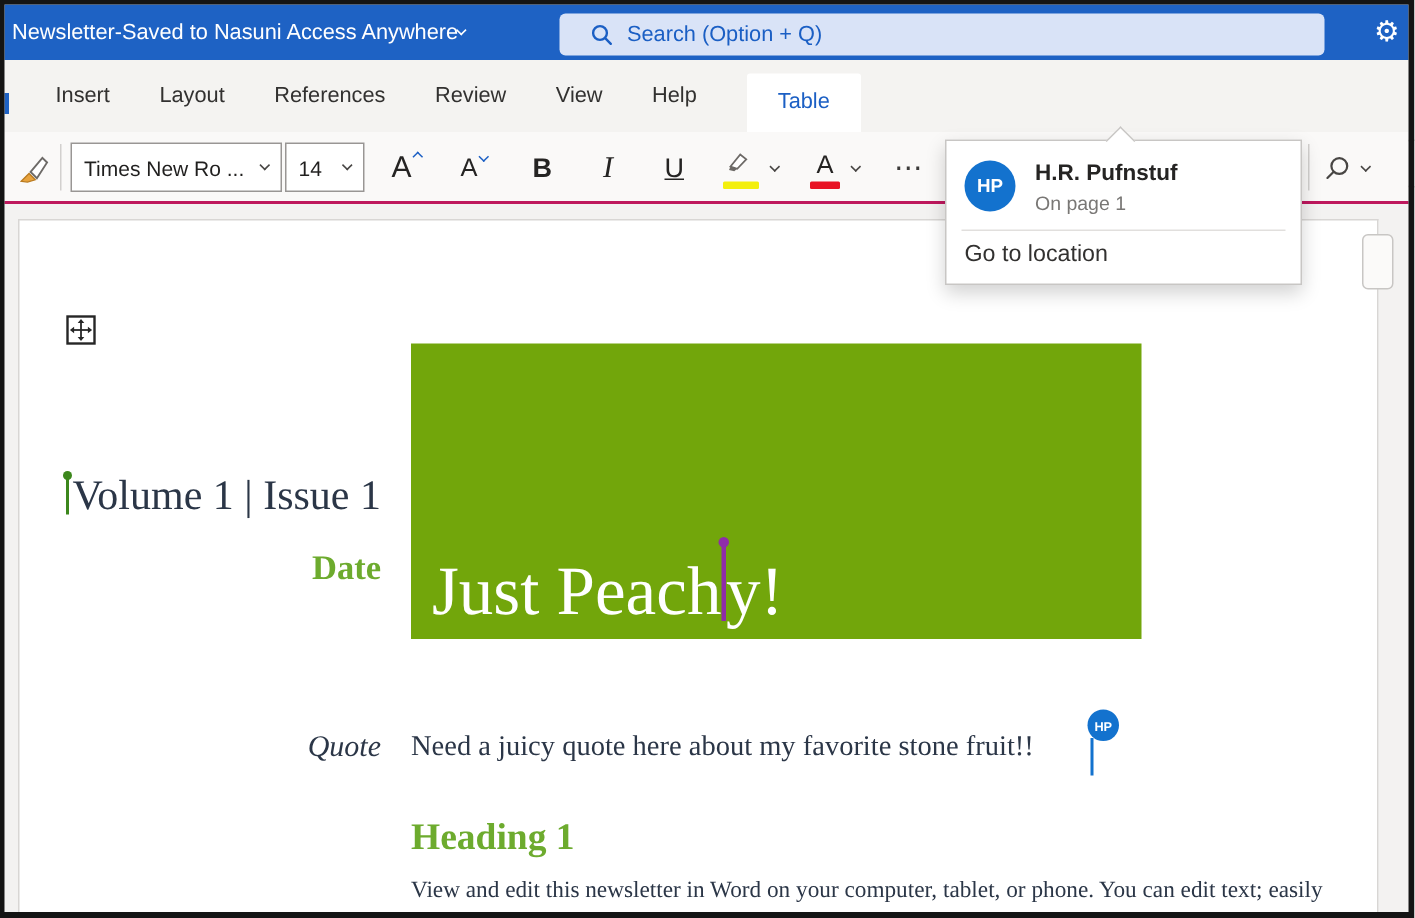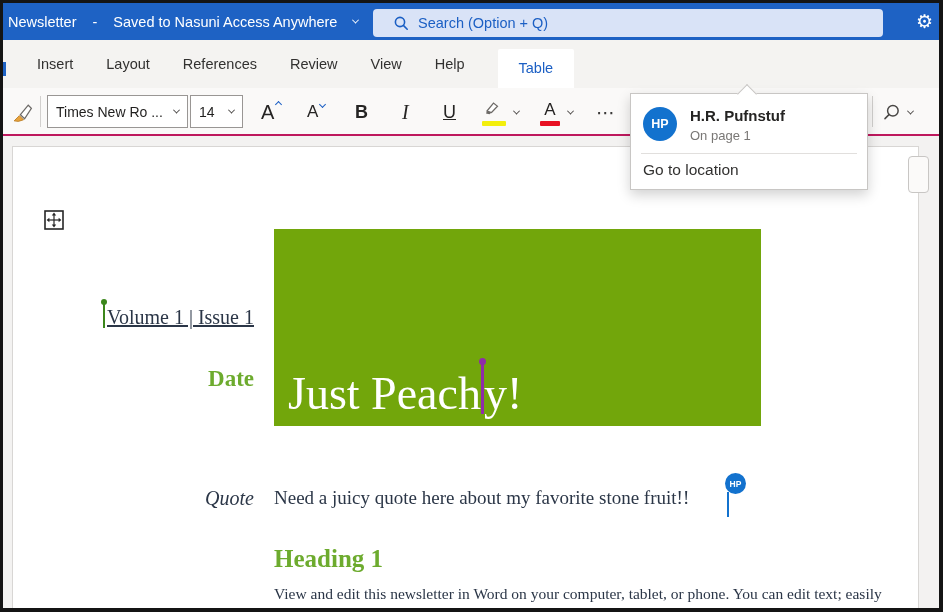--- a/index.html
+++ b/index.html
@@ -20,21 +20,21 @@
   }
 
   
   .titlebar {
     left: 3px; top: 3px; width: 936px; height: 37px;
     background: #1e62c4; color: #fff;
     display: flex; align-items: center;
   }
   .titlebar .doc-title-wrap {
     position: absolute; left: 5px; top: 0; height: 37px;
-    display: flex; align-items: center; gap: 16px;
+    display: flex; align-items: center; gap: 0;
     font-size: 14.5px; white-space: nowrap;
   }
   .chev {
     display: inline-block; width: 7px; height: 7px;
     border-right: 1.6px solid currentColor; border-bottom: 1.6px solid currentColor;
     transform: rotate(45deg) translate(-1px,-1px);
   }
   .chev.sm { width: 5px; height: 5px; }
   .searchbox {
     position: absolute; left: 370px; top: 6px; width: 510px; height: 28px;
@@ -154,21 +154,21 @@
     background: #fff; border: 1px solid #d8d6d4; border-bottom: none;
     font-family: "Liberation Serif", serif; color: #2b3647;
   }
   .comment-tab {
     position: absolute; left: 905px; top: 20px; width: 21px; height: 37px;
     background: #fbfaf9; border: 1px solid #c8c6c4; border-radius: 4px; z-index: 5;
     cursor: pointer;
   }
   .table-handle { position: absolute; left: 31px; top: 63px; width: 20px; height: 20px; cursor: move; }
   .leftcol { position: absolute; left: 0; width: 241px; text-align: right; white-space: nowrap; }
-  .volume-line { top: 156px; font-size: 20px; text-decoration: underline; }
+  .volume-line { top: 168px; font-size: 28px; }
   .date-label  { top: 219px; font-size: 23px; font-weight: bold; color: #6dab2e; }
   .caret-green {
     display: inline-block; width: 2px; height: 25px; background: #3c871c;
     vertical-align: -4px; margin-right: 2px; position: relative;
   }
   .caret-green::before {
     content: ""; position: absolute; top: -4px; left: -2px;
     width: 6px; height: 6px; border-radius: 50%; background: #3c871c;
   }
   .banner {

